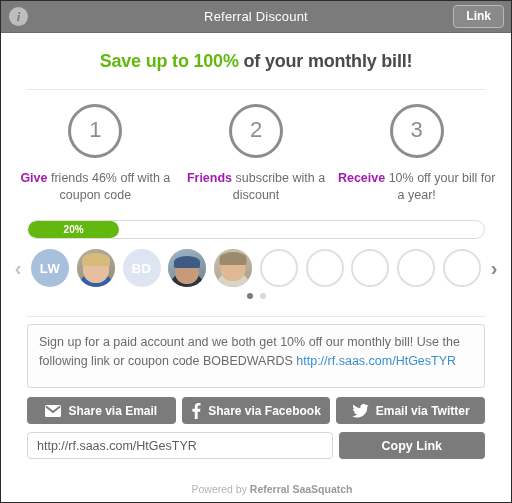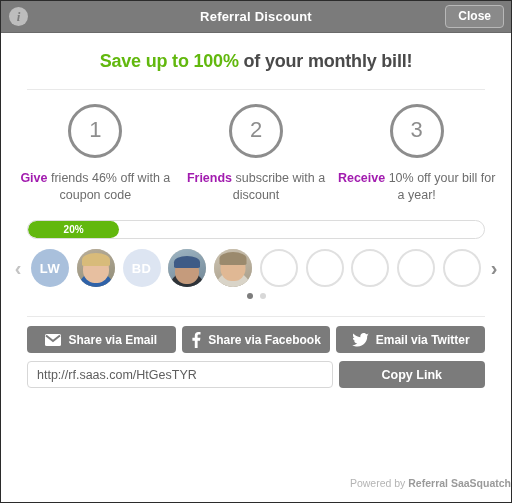--- a/index.html
+++ b/index.html
@@ -44,21 +44,21 @@
     font-weight: bold;
     font-size: 13px;
     line-height: 19px;
     text-align: center;
   }
   .titlebar-title {
     flex: 1;
     text-align: center;
     color: #ffffff;
     font-size: 13px;
-    font-weight: bold;
+    font-weight: normal;
     letter-spacing: .2px;
   }
   .close-btn {
     position: absolute;
     right: 7px;
     top: 4px;
     padding: 3px 12px 4px 12px;
     background: #8a8a8a;
     border: 1px solid #b8b8b8;
     border-radius: 4px;
@@ -296,37 +296,37 @@
     display: flex;
     align-items: center;
     justify-content: center;
     cursor: pointer;
   }
 
   .footer {
     position: absolute;
     left: 0;
     right: 0;
-    bottom: 13px;
-    text-align: right;
+    bottom: 7px;
+    text-align: center;
     font-size: 10.5px;
     color: #b4b4b4;
     padding-left: 32px;
   }
   .footer b { color: #9a9a9a; }
 </style>
 </head>
 <body>
 
 <div class="widget">
 
   <div class="titlebar">
     <div class="info-icon">i</div>
     <div class="titlebar-title">Referral Discount</div>
-    <div class="close-btn">Close</div>
+    <div class="close-btn">Link</div>
   </div>
 
   <div class="headline">
     <span class="hl-green">Save up to 100%</span><span> of your monthly bill!</span>
   </div>
 
   <div class="divider"></div>
 
   <div class="steps">
     <div class="step">
@@ -378,20 +378,21 @@
       </div>
     <div class="chev right">›</div>
   </div>
   <div class="dots" id="dots">
       <div class="dot active"></div>
       <div class="dot"></div>
     </div>
 
   <div class="divider"></div>
 
+  <div class="share-box"><span>Sign up for a paid account and we both get 10% off our monthly bill! Use the following link or coupon code BOBEDWARDS </span><span class="msg-link">http://rf.saas.com/HtGesTYR</span></div>
 
   <div class="share-buttons">
     <div class="sbtn">
       <span>
         <svg width="16" height="12" viewBox="0 0 16 12">
             <rect x="0" y="0" width="16" height="12" rx="1.5" fill="#ffffff"></rect>
             <path d="M1 1.5 L8 7 L15 1.5" stroke="#7b7b7b" stroke-width="2" fill="none"></path>
           </svg>
       </span>
       <span>Share via Email</span>

